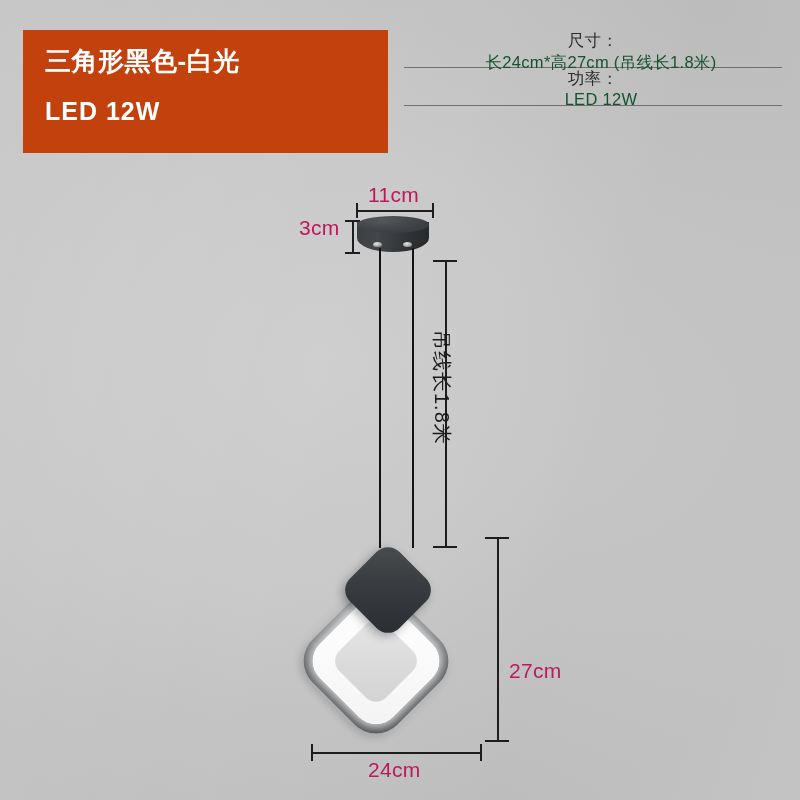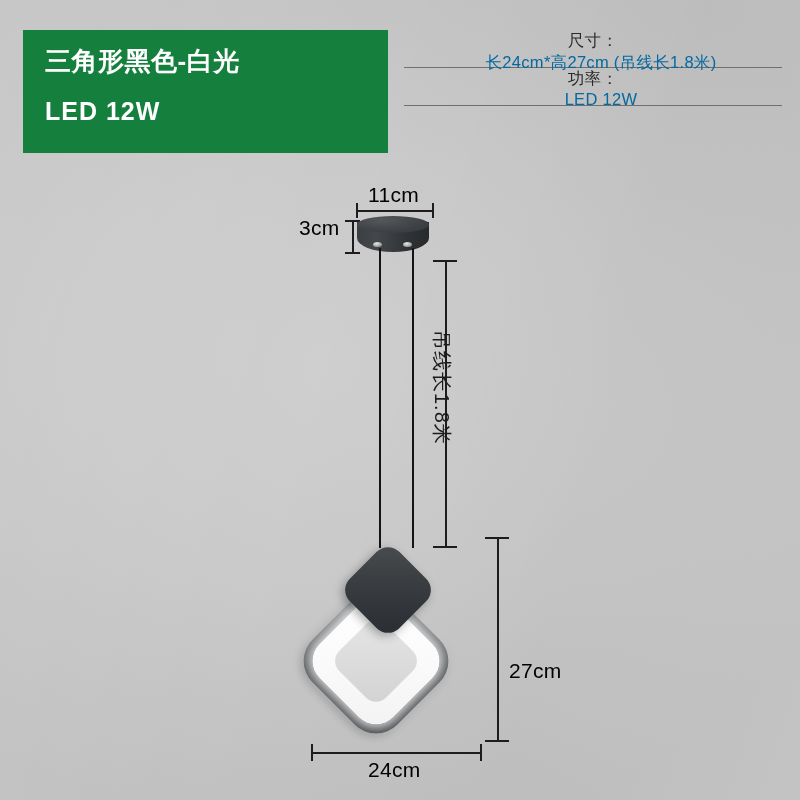--- a/index.html
+++ b/index.html
@@ -22,21 +22,21 @@
   #wall-sheen {
     position: absolute; inset: 0;
     background: linear-gradient(105deg, rgba(255,255,255,0.10) 0%, rgba(255,255,255,0.0) 38%, rgba(0,0,0,0.02) 70%, rgba(255,255,255,0.05) 100%);
   }
 
   
   #label-box {
     position: absolute;
     left: 23px; top: 30px;
     width: 365px; height: 123px;
-    background: #15803d;
+    background: #c2410c;
     padding: 14px 0 0 22px;
   }
   #label-title {
     color: #ffffff;
     font-size: 26px;
     font-weight: bold;
     letter-spacing: 0.5px;
     line-height: 34px;
     white-space: nowrap;
   }
@@ -64,31 +64,31 @@
     align-items: center;
     white-space: nowrap;
     flex-direction: column;
   }
   .spec-key {
     color: #2a2a2a;
     font-size: 16.5px;
     letter-spacing: 0.3px;
   }
   .spec-val {
-    color: #0369a1;
+    color: #14532d;
     font-size: 16.5px;
     letter-spacing: 0.3px;
     margin-left: 16px;
   }
   .spec-val sup { font-size: 10px; vertical-align: super; }
 
   
   .dim-label {
     position: absolute;
-    color: #000000;
+    color: #be185d;
     font-size: 21px;
     font-weight: 500;
     letter-spacing: 0.3px;
     white-space: nowrap;
   }
   .hline { position: absolute; background: #1d1d1d; height: 1.6px; }
   .vline { position: absolute; background: #1d1d1d; width: 1.6px; }
   .tick-v { position: absolute; background: #1d1d1d; width: 1.6px; }
   .tick-h { position: absolute; background: #1d1d1d; height: 1.6px; }
 

